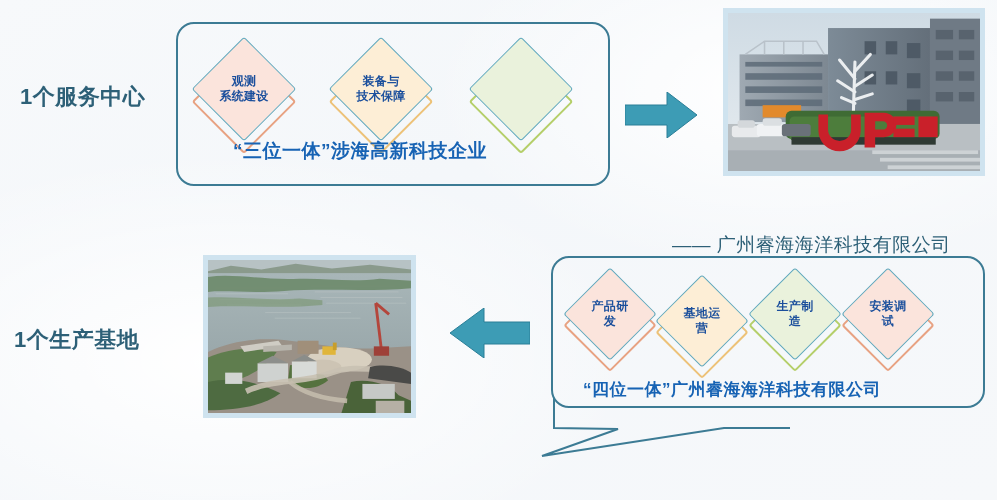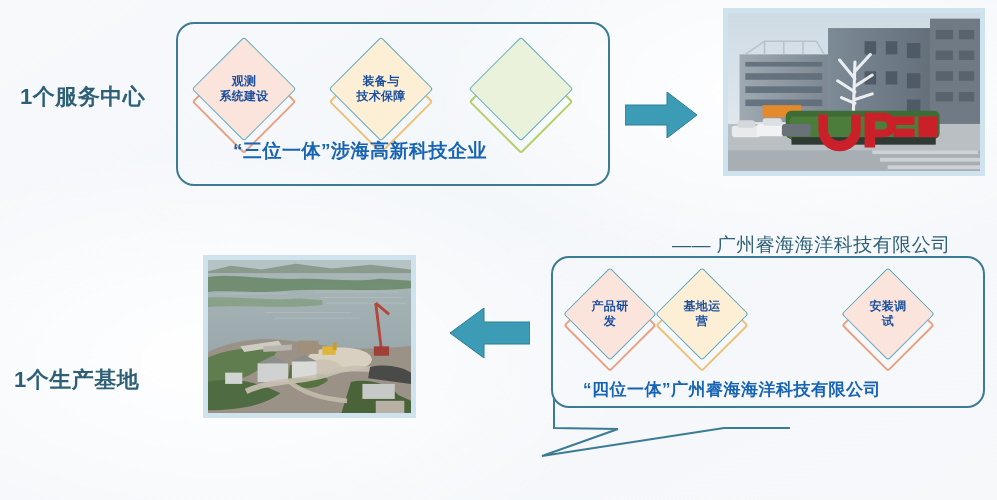--- a/index.html
+++ b/index.html
@@ -24,21 +24,21 @@
   
   .row-label {
     position: absolute;
     font-size: 22px;
     font-weight: bold;
     color: #2d6077;
     letter-spacing: 0.5px;
     white-space: nowrap;
   }
   #label-service { left: 20px; top: 82px; }
-  #label-base    { left: 14px; top: 325px; margin-top: 40px; }
+  #label-base    { left: 14px; top: 325px; }
 
   
   .panel {
     position: absolute;
     border: 2px solid #3c7b94;
     border-radius: 18px;
     background: transparent;
   }
   #panel-service { left: 176px; top: 22px; width: 434px; height: 164px; }
   #panel-base    { left: 551px; top: 256px; width: 434px; height: 152px; }
@@ -284,27 +284,33 @@
     </svg>
   </div>
 
   <div class="dia-group c-pink" style="left:577px; top:281px; width:66px; height:66px;">
     <div class="dia-shadow" style="transform:rotate(45deg) translate(8px,8px);"></div>
     <div class="dia"></div>
     <div class="dia-label small">产品研
 发</div>
   </div>
 
-  <div class="dia-group c-cream" style="left:669px; top:281px; width:66px; height:66px;">
+  <div class="dia-group c-cream" style="left:669px; top:288px; width:66px; height:66px;">
     <div class="dia-shadow" style="transform:rotate(45deg) translate(8px,8px);"></div>
     <div class="dia"></div>
     <div class="dia-label small">基地运
 营</div>
   </div>
 
+  <div class="dia-group c-green" style="left:762px; top:281px; width:66px; height:66px;">
+    <div class="dia-shadow" style="transform:rotate(45deg) translate(8px,8px);"></div>
+    <div class="dia"></div>
+    <div class="dia-label small">生产制
+造</div>
+  </div>
 
   <div class="dia-group c-pink" style="left:855px; top:281px; width:66px; height:66px;">
     <div class="dia-shadow" style="transform:rotate(45deg) translate(8px,8px);"></div>
     <div class="dia"></div>
     <div class="dia-label small">安装调
 试</div>
   </div>
 
   <div class="panel-caption" id="caption-base">“四位一体”广州睿海海洋科技有限公司</div>
 

